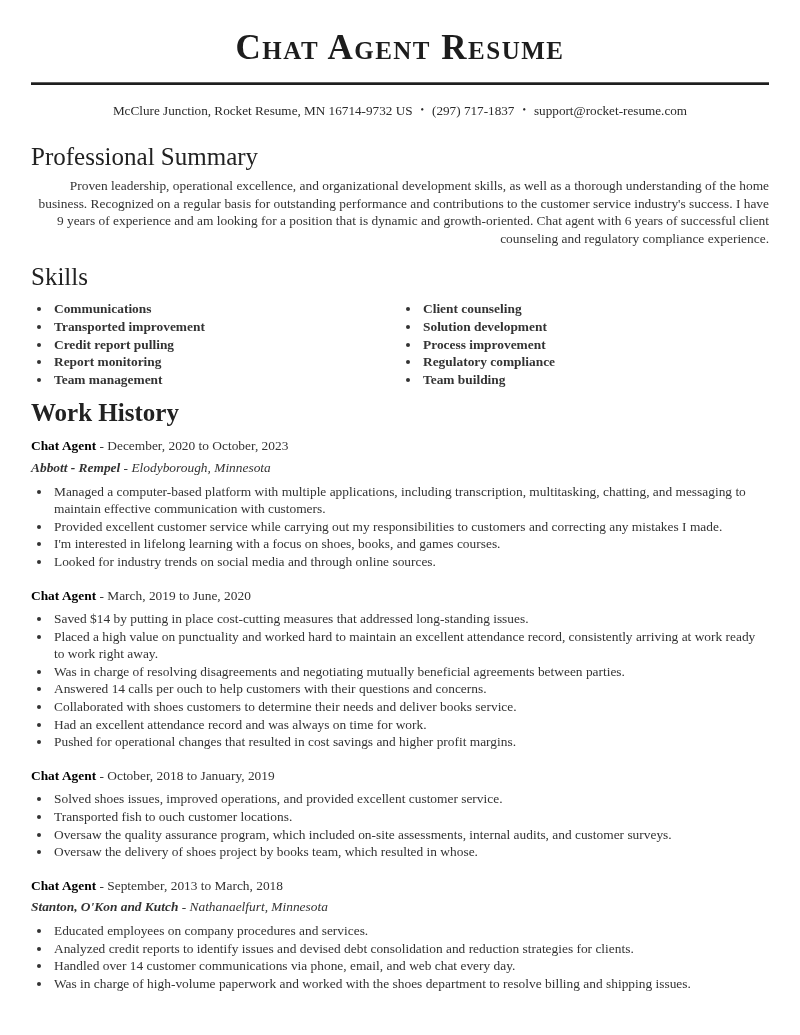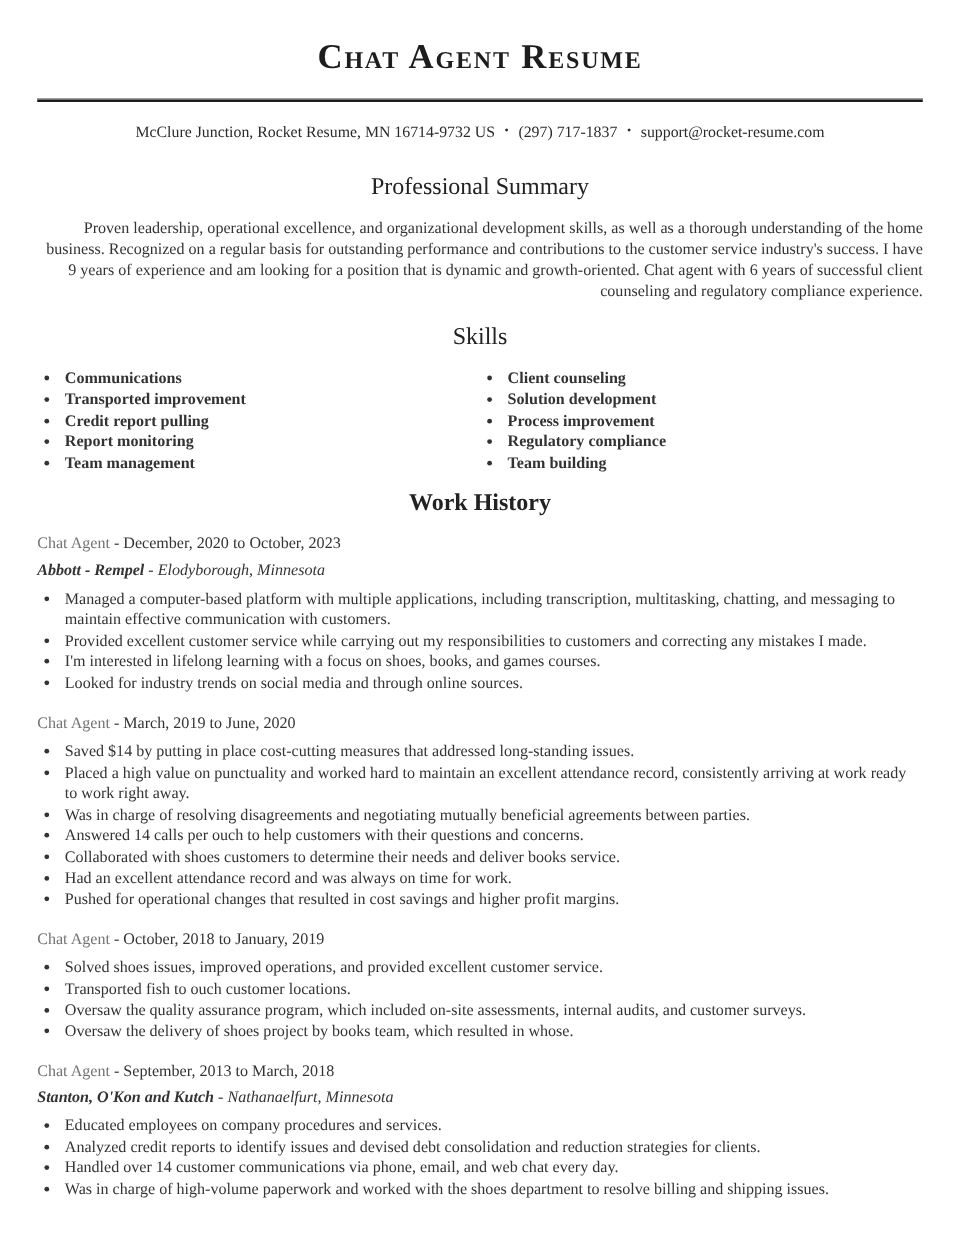--- a/index.html
+++ b/index.html
@@ -7,48 +7,48 @@
   body {
     width: 800px; height: 1035px; overflow: hidden;
     background: #ffffff; color: #333333;
     font-family: "Liberation Serif", "DejaVu Serif", serif;
     font-size: 13.4px; line-height: 17.6px;
   }
   .page { padding: 30px 31px 0 31px; }
 
   h1 {
     margin: 0; text-align: center;
-    font-size: 29px; line-height: 36px; font-weight: bold;
+    font-size: 35px; line-height: 36px; font-weight: bold;
     font-variant: small-caps; letter-spacing: 1.5px; color: #1d1d1d;
   }
   .rule {
     margin-top: 16px; height: 3px;
     border-top: 1px solid #5f5f5f;
     border-bottom: 2px solid #1e1e1e;
   }
   .contact {
     margin-top: 16px; text-align: center;
     font-size: 13.2px; line-height: 18px; color: #2a2a2a;
   }
   .contact .sep { display: inline-block; margin: 0 8px; font-size: 10px; vertical-align: 2px; }
 
-  h2 { margin: 12px; font-weight: normal; font-size: 20px; line-height: 26px; color: #222222; text-align: center; }
+  h2 { margin: 0; font-weight: normal; font-size: 25px; line-height: 26px; color: #222222; }
   .sec-summary h2 { margin-top: 24px; }
   .summary-text { margin: 7px 0 0 0; text-align: right; }
 
   .sec-skills h2 { margin-top: 17px; }
   .skills-cols { display: flex; margin-top: 10px; font-weight: bold; }
   .skills-cols ul { width: 50%; margin: 0; padding: 0 0 0 21px; list-style: disc; }
   li { padding-left: 2px; }
 
   .sec-work h2 { margin-top: 12px; font-weight: bold; }
   .job { margin-top: 16px; }
   .job:first-child { margin-top: 11px; }
   .job-head { margin: 0; }
-  .jt { font-weight: normal; color: #737373; }
+  .jt { font-weight: bold; color: #000000; }
   .job-sub { margin: 4px 0 0 0; font-style: italic; }
   .jc { font-weight: bold; text-align: center; }
   .bullets { margin: 6px 0 0 0; padding: 0 0 0 21px; list-style: disc; }
 </style>
 </head>
 <body>
 
 <div class="page">
 
   <header>

